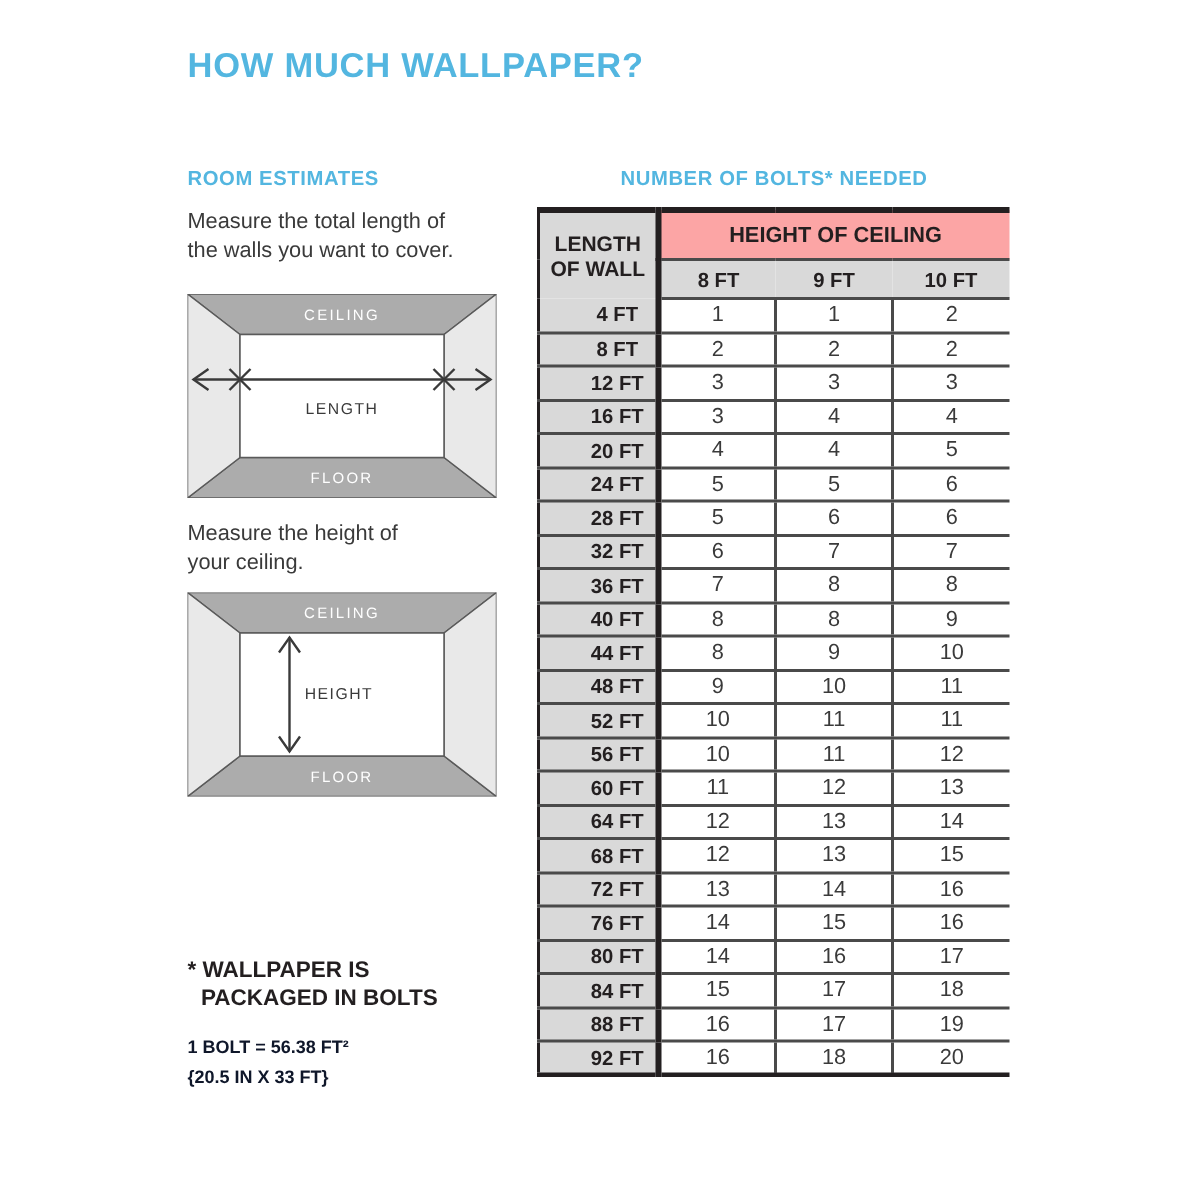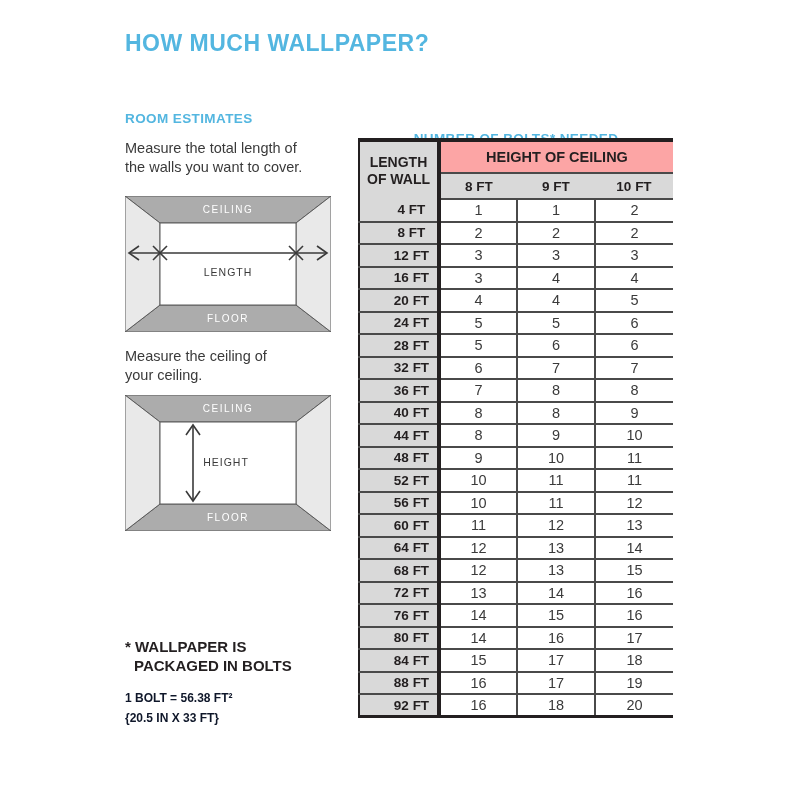--- a/index.html
+++ b/index.html
@@ -9,21 +9,21 @@
     font-family:"Liberation Sans", sans-serif; color:#3a3a3a; overflow:hidden;
   }
   .title {
     position:absolute; left:125px; top:30px;
     font-size:23px; font-weight:bold; letter-spacing:0.5px; color:#53b6e0;
   }
   .sec-heading {
     position:absolute; font-size:13.5px; font-weight:bold; letter-spacing:0.4px; color:#53b6e0;
   }
   .re-heading { left:125px; top:111px; }
-  .tbl-heading { left:358px; top:111px; width:316px; text-align:center;margin-top:20px; }
+  .tbl-heading { left:358px; top:111px; width:316px; text-align:center; }
   .para { position:absolute; font-size:14.5px; line-height:19px; color:#3a3a3a; }
   .para .ln { display:block; }
   .p1 { left:125px; top:139px; }
   .p2 { left:125px; top:347px; }
   .p3 { left:125px; top:549px; }
   .footnote { position:absolute; left:125px; top:637px; font-size:15px; font-weight:bold; line-height:19px; color:#231f20; }
   .footnote .ln2 { padding-left:9px; }
   .footnote .ln { display:block; }
   .boltinfo { position:absolute; left:125px; top:688px; font-size:12px; font-weight:bold; line-height:20px; color:#0f172a; }
   .boltinfo .ln { display:block; }
@@ -93,21 +93,21 @@
       <polyline points="192,50 202,57 192,64"></polyline>
       <line x1="28" y1="50" x2="42" y2="64"></line>
       <line x1="28" y1="64" x2="42" y2="50"></line>
       <line x1="164" y1="50" x2="178" y2="64"></line>
       <line x1="164" y1="64" x2="178" y2="50"></line>
     </g>
     <text x="103" y="80" text-anchor="middle" font-size="10.5" letter-spacing="1" fill="#3a3a3a">LENGTH</text>
   </svg>
 
   <div class="para p2">
-    <span class="ln">Measure the ceiling of</span>
+    <span class="ln">Measure the height of</span>
     <span class="ln">your ceiling.</span>
   </div>
 
   <svg class="diagram diag2" width="206" height="136" viewBox="0 0 206 136">
     <polygon points="0,0 206,0 171,27 35,27" fill="#ACACAC" stroke="#5a5a5a" stroke-width="1"></polygon>
     <polygon points="0,136 206,136 171,109 35,109" fill="#ACACAC" stroke="#5a5a5a" stroke-width="1"></polygon>
     <polygon points="0,0 35,27 35,109 0,136" fill="#E9E9E9" stroke="#5a5a5a" stroke-width="1"></polygon>
     <polygon points="206,0 171,27 171,109 206,136" fill="#E9E9E9" stroke="#5a5a5a" stroke-width="1"></polygon>
     <rect x="35" y="27" width="136" height="82" fill="#ffffff" stroke="#5a5a5a" stroke-width="1"></rect>
     <text x="103" y="17" text-anchor="middle" font-size="10" letter-spacing="1.5" fill="#ffffff">CEILING</text>

